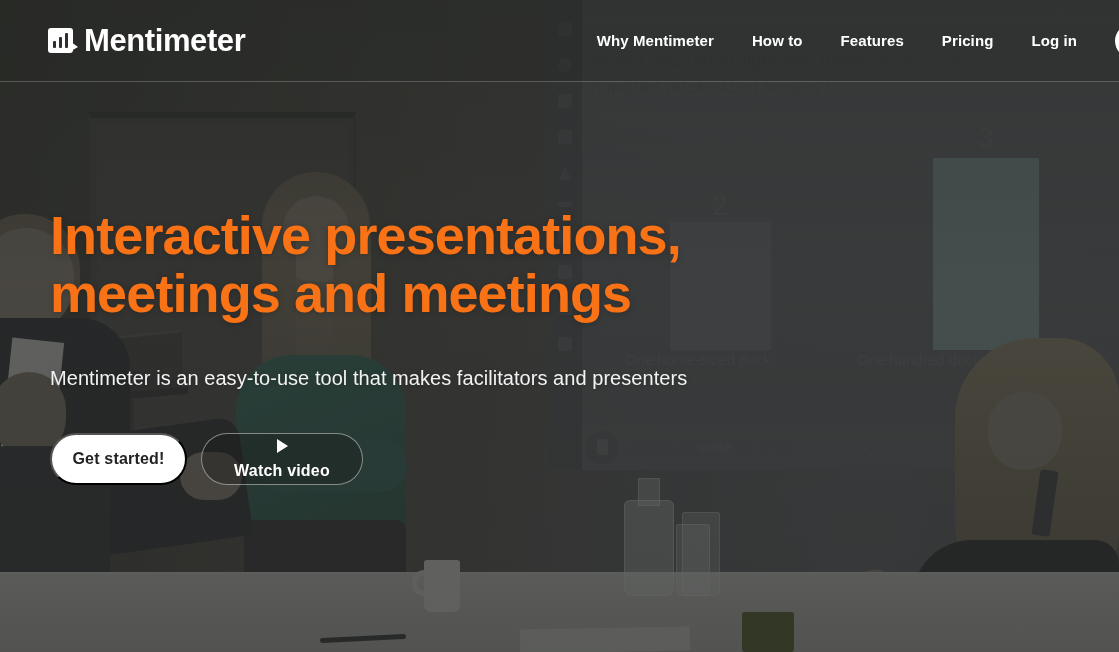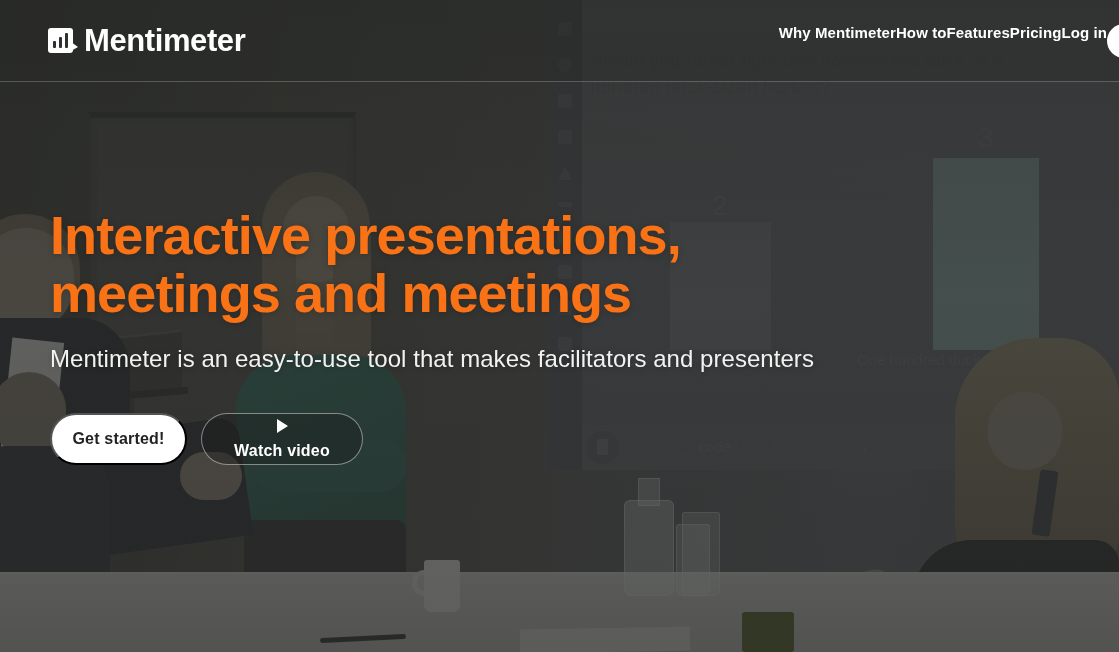--- a/index.html
+++ b/index.html
@@ -283,22 +283,21 @@
     border-left:7px solid #fff; border-top:5px solid transparent; border-bottom:4px solid transparent;
   }
   .logo-mark span { display:block; width:3.5px; background:#2f2f2f; border-radius:1px; }
   .logo-mark span:nth-child(1){height:7px;}
   .logo-mark span:nth-child(2){height:11px;}
   .logo-mark span:nth-child(3){height:15px;}
   .logo-text {
     color:#fff; font-size:31px; font-weight:700; letter-spacing:-.4px;
   }
   #nav {
-    margin-left:auto; display:flex; 
-    padding-right:8px;
+    margin-left:auto; display:flex; align-items:center; gap:38px;
   }
   #nav a {
     color:#fff; font-size:15px; font-weight:600; text-decoration:none;
     letter-spacing:.1px; white-space:nowrap;
   }
   .signup-clip {
     width:14px; height:34px; overflow:hidden; flex:none; margin-right:-10px;
   }
   .signup-btn {
     width:120px; height:34px; background:#fff; border-radius:17px;
@@ -306,21 +305,21 @@
     display:flex; align-items:center; justify-content:center;
   }
 
   
   #hero { position:absolute; left:50px; top:206px; z-index:30; }
   #headline {
     color:#f97316; font-size:54px; line-height:58px; font-weight:700; letter-spacing:-.9px;
     text-shadow:0 1px 6px rgba(0,0,0,.22);
   }
   #subhead {
-    margin-top:24px; color:#f2f2f2; font-size:24px; line-height:25px; font-weight:400;
+    margin-top:44px; color:#f2f2f2; font-size:20px; line-height:25px; font-weight:400;
     letter-spacing:.05px; text-shadow:0 1px 5px rgba(0,0,0,.25);
   }
   #cta { margin-top:42px; display:flex; align-items:center; gap:14px; }
   .btn {
     height:52px; border-radius:26px; display:flex; align-items:center; justify-content:center;
     font-size:16px; font-weight:600; cursor:pointer; letter-spacing:.2px;
   }
   .btn-primary { width:137px; background:#fff; color:#232323; }
   .btn-secondary {
     width:162px; background:rgba(25,26,25,.38); color:#fff;

